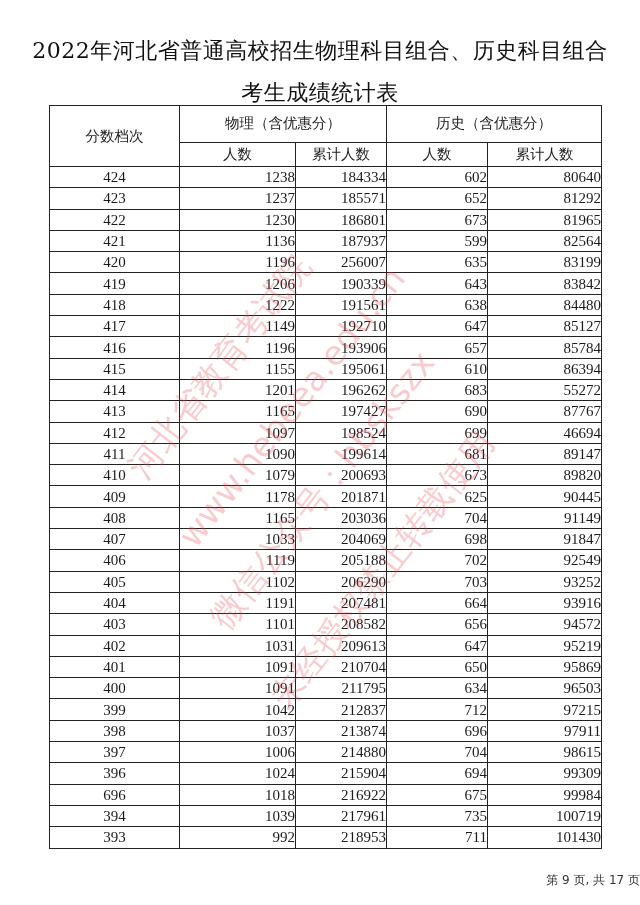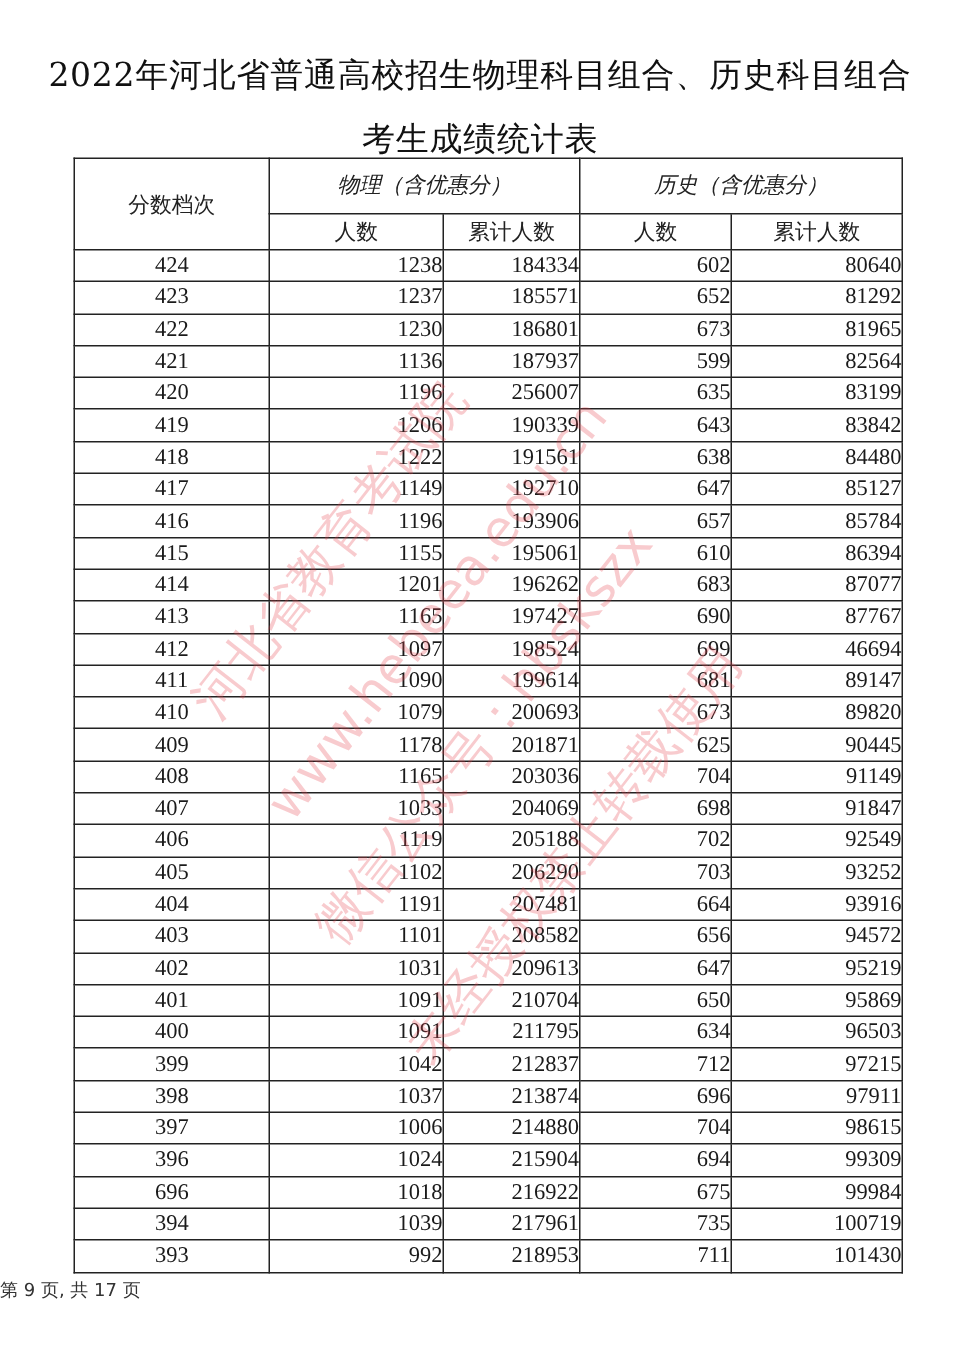--- a/index.html
+++ b/index.html
@@ -7,33 +7,33 @@
          font-family:"DejaVu Serif","Liberation Serif",serif; color:#1a1a1a; }
   .title { position:absolute; left:0; width:640px; text-align:center;
            font-size:22px; line-height:26px; color:#111; letter-spacing:0.5px; }
   .t1 { top:38px; }
   .t2 { top:80px;font-family:Liberation Serif, serif; }
   table.grid { position:absolute; left:49px; top:105px; border-collapse:collapse;
                table-layout:fixed; width:552px; }
   table.grid td, table.grid th { border:1.3px solid #222; padding:0; font-weight:normal; }
   th { font-family:"DejaVu Sans","Liberation Sans",sans-serif; font-size:14.5px; color:#222; }
   th.h-score { height:60px;text-align:center; }
-  th.h-group { height:35px;font-style:italic; }
+  th.h-group { height:35px; }
   th.h-sub { height:23px; }
   td { font-family:"Liberation Serif","DejaVu Serif",serif; font-size:15px; height:20.3px; line-height:20px; }
   td.c-score { text-align:center;margin-top:40px; }
   td.num { text-align:right; padding-right:2px; }
   .watermark { position:absolute; pointer-events:none; color:rgba(230,70,80,0.28);
                font-family:"DejaVu Sans",sans-serif; font-size:34px; white-space:nowrap;
                transform-origin:left top; transform:rotate(-52deg); }
   .wm1 { left:118px; top:460px; }
   .wm2 { left:170px; top:530px; }
   .wm3 { left:200px; top:610px; }
   .wm4 { left:260px; top:690px; }
-  .footer { position:absolute; left:0; width:640px; top:852px; text-align:left;
+  .footer { position:absolute; left:0; width:640px; top:872px; text-align:right;
             font-family:"DejaVu Sans","Liberation Sans",sans-serif; font-size:12px; color:#333; }
 </style>
 </head>
 <body>
 
 <div class="title t1">2022年河北省普通高校招生物理科目组合、历史科目组合</div>
 <div class="title t2">考生成绩统计表</div>
 
 <table class="grid">
   <colgroup>
@@ -125,21 +125,21 @@
         <td class="num">1155</td>
         <td class="num">195061</td>
         <td class="num">610</td>
         <td class="num">86394</td>
       </tr>
       <tr>
         <td class="c-score">414</td>
         <td class="num">1201</td>
         <td class="num">196262</td>
         <td class="num">683</td>
-        <td class="num">87077</td>
+        <td class="num">55272</td>
       </tr>
       <tr>
         <td class="c-score">413</td>
         <td class="num">1165</td>
         <td class="num">197427</td>
         <td class="num">690</td>
         <td class="num">87767</td>
       </tr>
       <tr>
         <td class="c-score">412</td>

